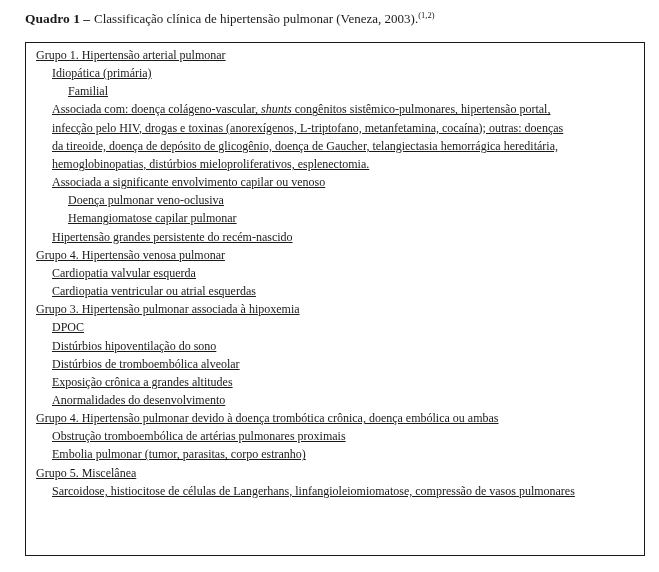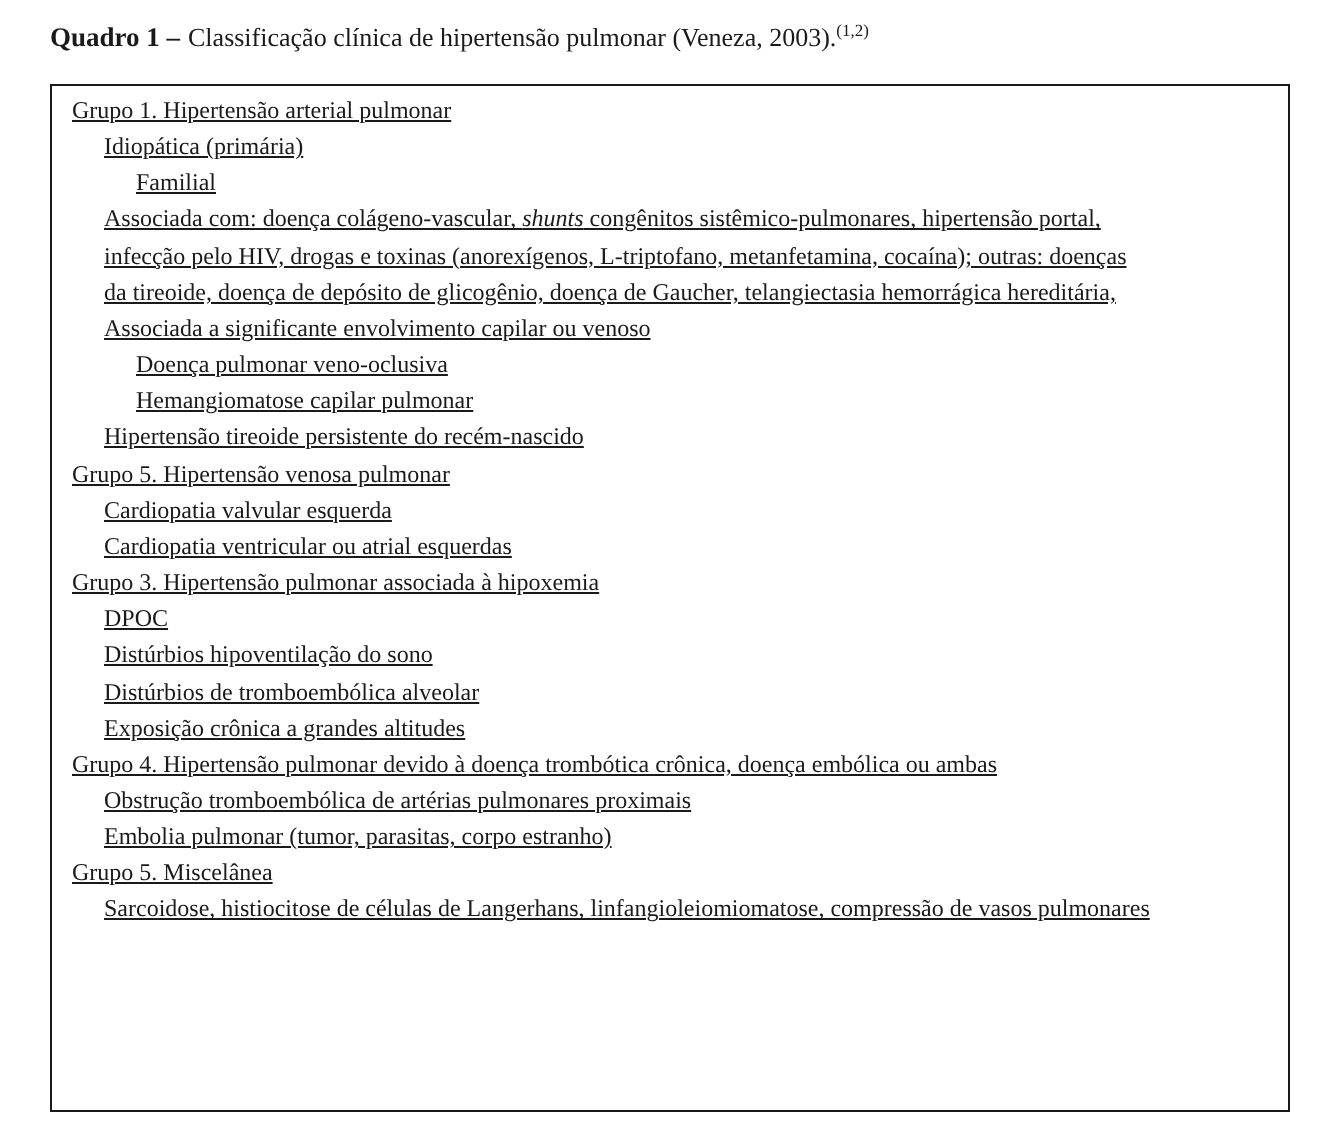--- a/index.html
+++ b/index.html
@@ -65,32 +65,34 @@
   </div>
 
   <div class="box">
     <div class="lines">
         <div class="line indent-0"><span>Grupo 1. Hipertensão arterial pulmonar</span></div>
         <div class="line indent-1"><span>Idiopática (primária)</span></div>
         <div class="line indent-2"><span>Familial</span></div>
         <div class="line indent-1"><span>Associada com: doença colágeno-vascular, </span><span class="italic">shunts</span><span> congênitos sistêmico-pulmonares, hipertensão portal,</span></div>
         <div class="line indent-1"><span>infecção pelo HIV, drogas e toxinas (anorexígenos, L-triptofano, metanfetamina, cocaína); outras: doenças</span></div>
         <div class="line indent-1"><span>da tireoide, doença de depósito de glicogênio, doença de Gaucher, telangiectasia hemorrágica hereditária,</span></div>
+        <div class="line indent-1"><span>hemoglobinopatias, distúrbios mieloproliferativos, esplenectomia.</span></div>
         <div class="line indent-1"><span>Associada a significante envolvimento capilar ou venoso</span></div>
         <div class="line indent-2"><span>Doença pulmonar veno-oclusiva</span></div>
         <div class="line indent-2"><span>Hemangiomatose capilar pulmonar</span></div>
-        <div class="line indent-1"><span>Hipertensão tireoide persistente do recém-nascido</span></div>
-        <div class="line indent-0"><span>Grupo 5. Hipertensão venosa pulmonar</span></div>
+        <div class="line indent-1"><span>Hipertensão grandes persistente do recém-nascido</span></div>
+        <div class="line indent-0"><span>Grupo 4. Hipertensão venosa pulmonar</span></div>
         <div class="line indent-1"><span>Cardiopatia valvular esquerda</span></div>
         <div class="line indent-1"><span>Cardiopatia ventricular ou atrial esquerdas</span></div>
         <div class="line indent-0"><span>Grupo 3. Hipertensão pulmonar associada à hipoxemia</span></div>
         <div class="line indent-1"><span>DPOC</span></div>
         <div class="line indent-1"><span>Distúrbios hipoventilação do sono</span></div>
         <div class="line indent-1"><span>Distúrbios de tromboembólica alveolar</span></div>
         <div class="line indent-1"><span>Exposição crônica a grandes altitudes</span></div>
+        <div class="line indent-1"><span>Anormalidades do desenvolvimento</span></div>
         <div class="line indent-0"><span>Grupo 4. Hipertensão pulmonar devido à doença trombótica crônica, doença embólica ou ambas</span></div>
         <div class="line indent-1"><span>Obstrução tromboembólica de artérias pulmonares proximais</span></div>
         <div class="line indent-1"><span>Embolia pulmonar (tumor, parasitas, corpo estranho)</span></div>
         <div class="line indent-0"><span>Grupo 5. Miscelânea</span></div>
         <div class="line indent-1"><span>Sarcoidose, histiocitose de células de Langerhans, linfangioleiomiomatose, compressão de vasos pulmonares</span></div>
       </div>
   </div>
 </div>
 
 </body></html>

